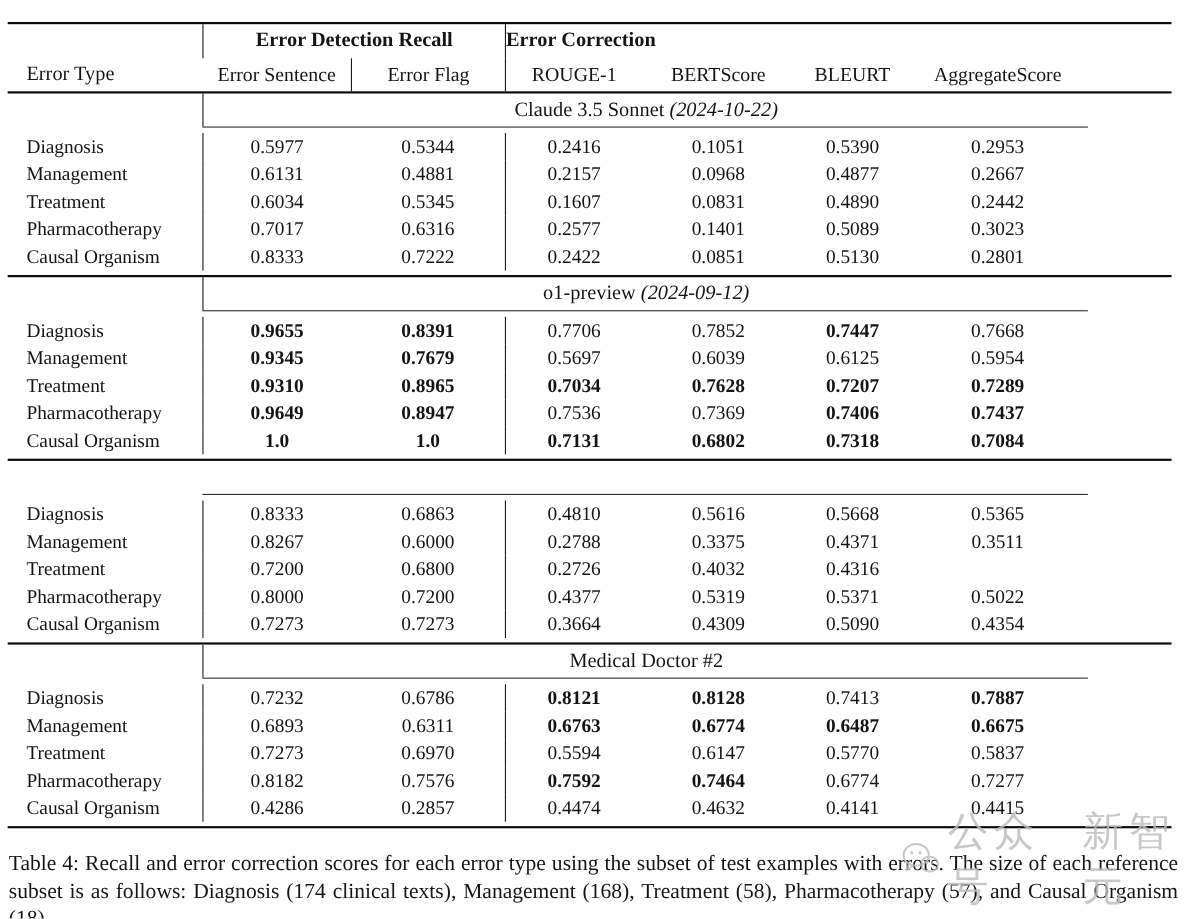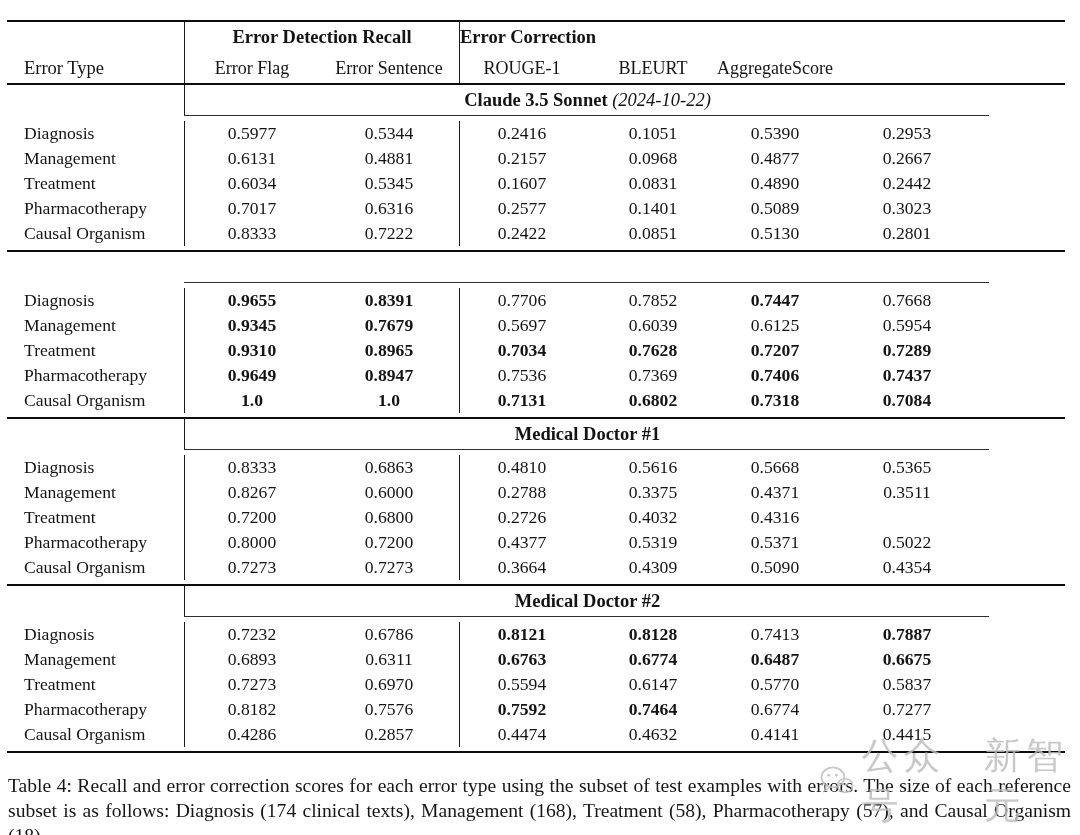--- a/index.html
+++ b/index.html
@@ -18,21 +18,21 @@
   .hdr1 { height:31px; font-weight:bold; font-size:18.5px; }
   .hdr1 .g1 { grid-column:2/4; }
   .hdr1 .g2 { grid-column:4/9; justify-content:flex-start; }
   .hdr1 .g2 .inner { width:530px; }
   .hdr2 { height:30px; font-size:18px; }
   .hdr2 .corner { justify-content:flex-start; padding-left:17px; font-weight:normal; font-size:18.5px; }
   .thick-rule { border-top:2.6px solid #0c0c0c; }
   .sec-title-row { height:30px; }
   .sec-title-row .span-cell { grid-column:2/9; justify-content:flex-start; }
   .sec-title-row .span-cell .inner { width:805px; text-align:center; font-size:18.5px; }
-  .st-name { font-weight:bold;text-align:center; }
+  .st-name { font-weight:normal;text-align:center; }
   .st-date { font-style:italic; font-weight:normal; }
   .cmidrule { margin-left:177px; width:805px; border-top:1.4px solid #2e2e2e; }
   .sec-body { padding:4.5px 0; }
   .row { height:25px; font-size:17.6px; }
   .row .label { justify-content:flex-start; padding-left:17px; }
   .val.bold { font-weight:bold; }
   .caption {
     position:absolute; left:8px; top:753px; width:1063px;
     font-size:19.6px; line-height:25px; text-align:justify; color:#161616;
   }
@@ -52,23 +52,24 @@
   <div class="grid-row hdr1">
     <div class="cell"></div>
     <div class="cell g1 rule-l">Error Detection Recall</div>
     <div class="cell g2 rule-l">
       <div class="inner">Error Correction</div>
     </div>
   </div>
 
   <div class="grid-row hdr2">
     <div class="cell corner">Error Type</div>
+    <div class="cell">Error Sentence</div>
     <div class="cell rule-l">Error Flag</div>
-    <div class="cell">Error Sentence</div>
     <div class="cell rule-l">ROUGE-1</div>
+    <div class="cell">BERTScore</div>
     <div class="cell">BLEURT</div>
     <div class="cell">AggregateScore</div>
     <div class="cell"></div>
   </div>
 
   <div class="thick-rule"></div>
 
   <div id="sections-host">
   <section>
     <div class="grid-row sec-title-row">
@@ -135,20 +136,25 @@
     <div class="cell val">0.2801</div>
     <div class="cell"></div>
   </div>
 </div>
     <div class="thick-rule"></div>
   </section>
 
   <section>
     <div class="grid-row sec-title-row">
       <div class="cell"></div>
+      <div class="cell span-cell rule-l">
+        <div class="inner">
+          <span class="st-name">o1-preview</span> <span class="st-date">(2024-09-12)</span>
+        </div>
+      </div>
     </div>
     <div class="cmidrule"></div>
     <div class="sec-body">
   <div class="grid-row row">
     <div class="cell label">Diagnosis</div>
     <div class="cell val rule-l bold">0.9655</div>
     <div class="cell val bold">0.8391</div>
     <div class="cell val rule-l">0.7706</div>
     <div class="cell val">0.7852</div>
     <div class="cell val bold">0.7447</div>
@@ -199,25 +205,20 @@
     <div class="cell val bold">0.7084</div>
     <div class="cell"></div>
   </div>
 </div>
     <div class="thick-rule"></div>
   </section>
 
   <section>
     <div class="grid-row sec-title-row">
       <div class="cell"></div>
-      <div class="cell span-cell rule-l">
-        <div class="inner">
-          <span class="st-name">Medical Doctor #1</span> <span class="st-date"></span>
-        </div>
-      </div>
     </div>
     <div class="cmidrule"></div>
     <div class="sec-body">
   <div class="grid-row row">
     <div class="cell label">Diagnosis</div>
     <div class="cell val rule-l">0.8333</div>
     <div class="cell val">0.6863</div>
     <div class="cell val rule-l">0.4810</div>
     <div class="cell val">0.5616</div>
     <div class="cell val">0.5668</div>

